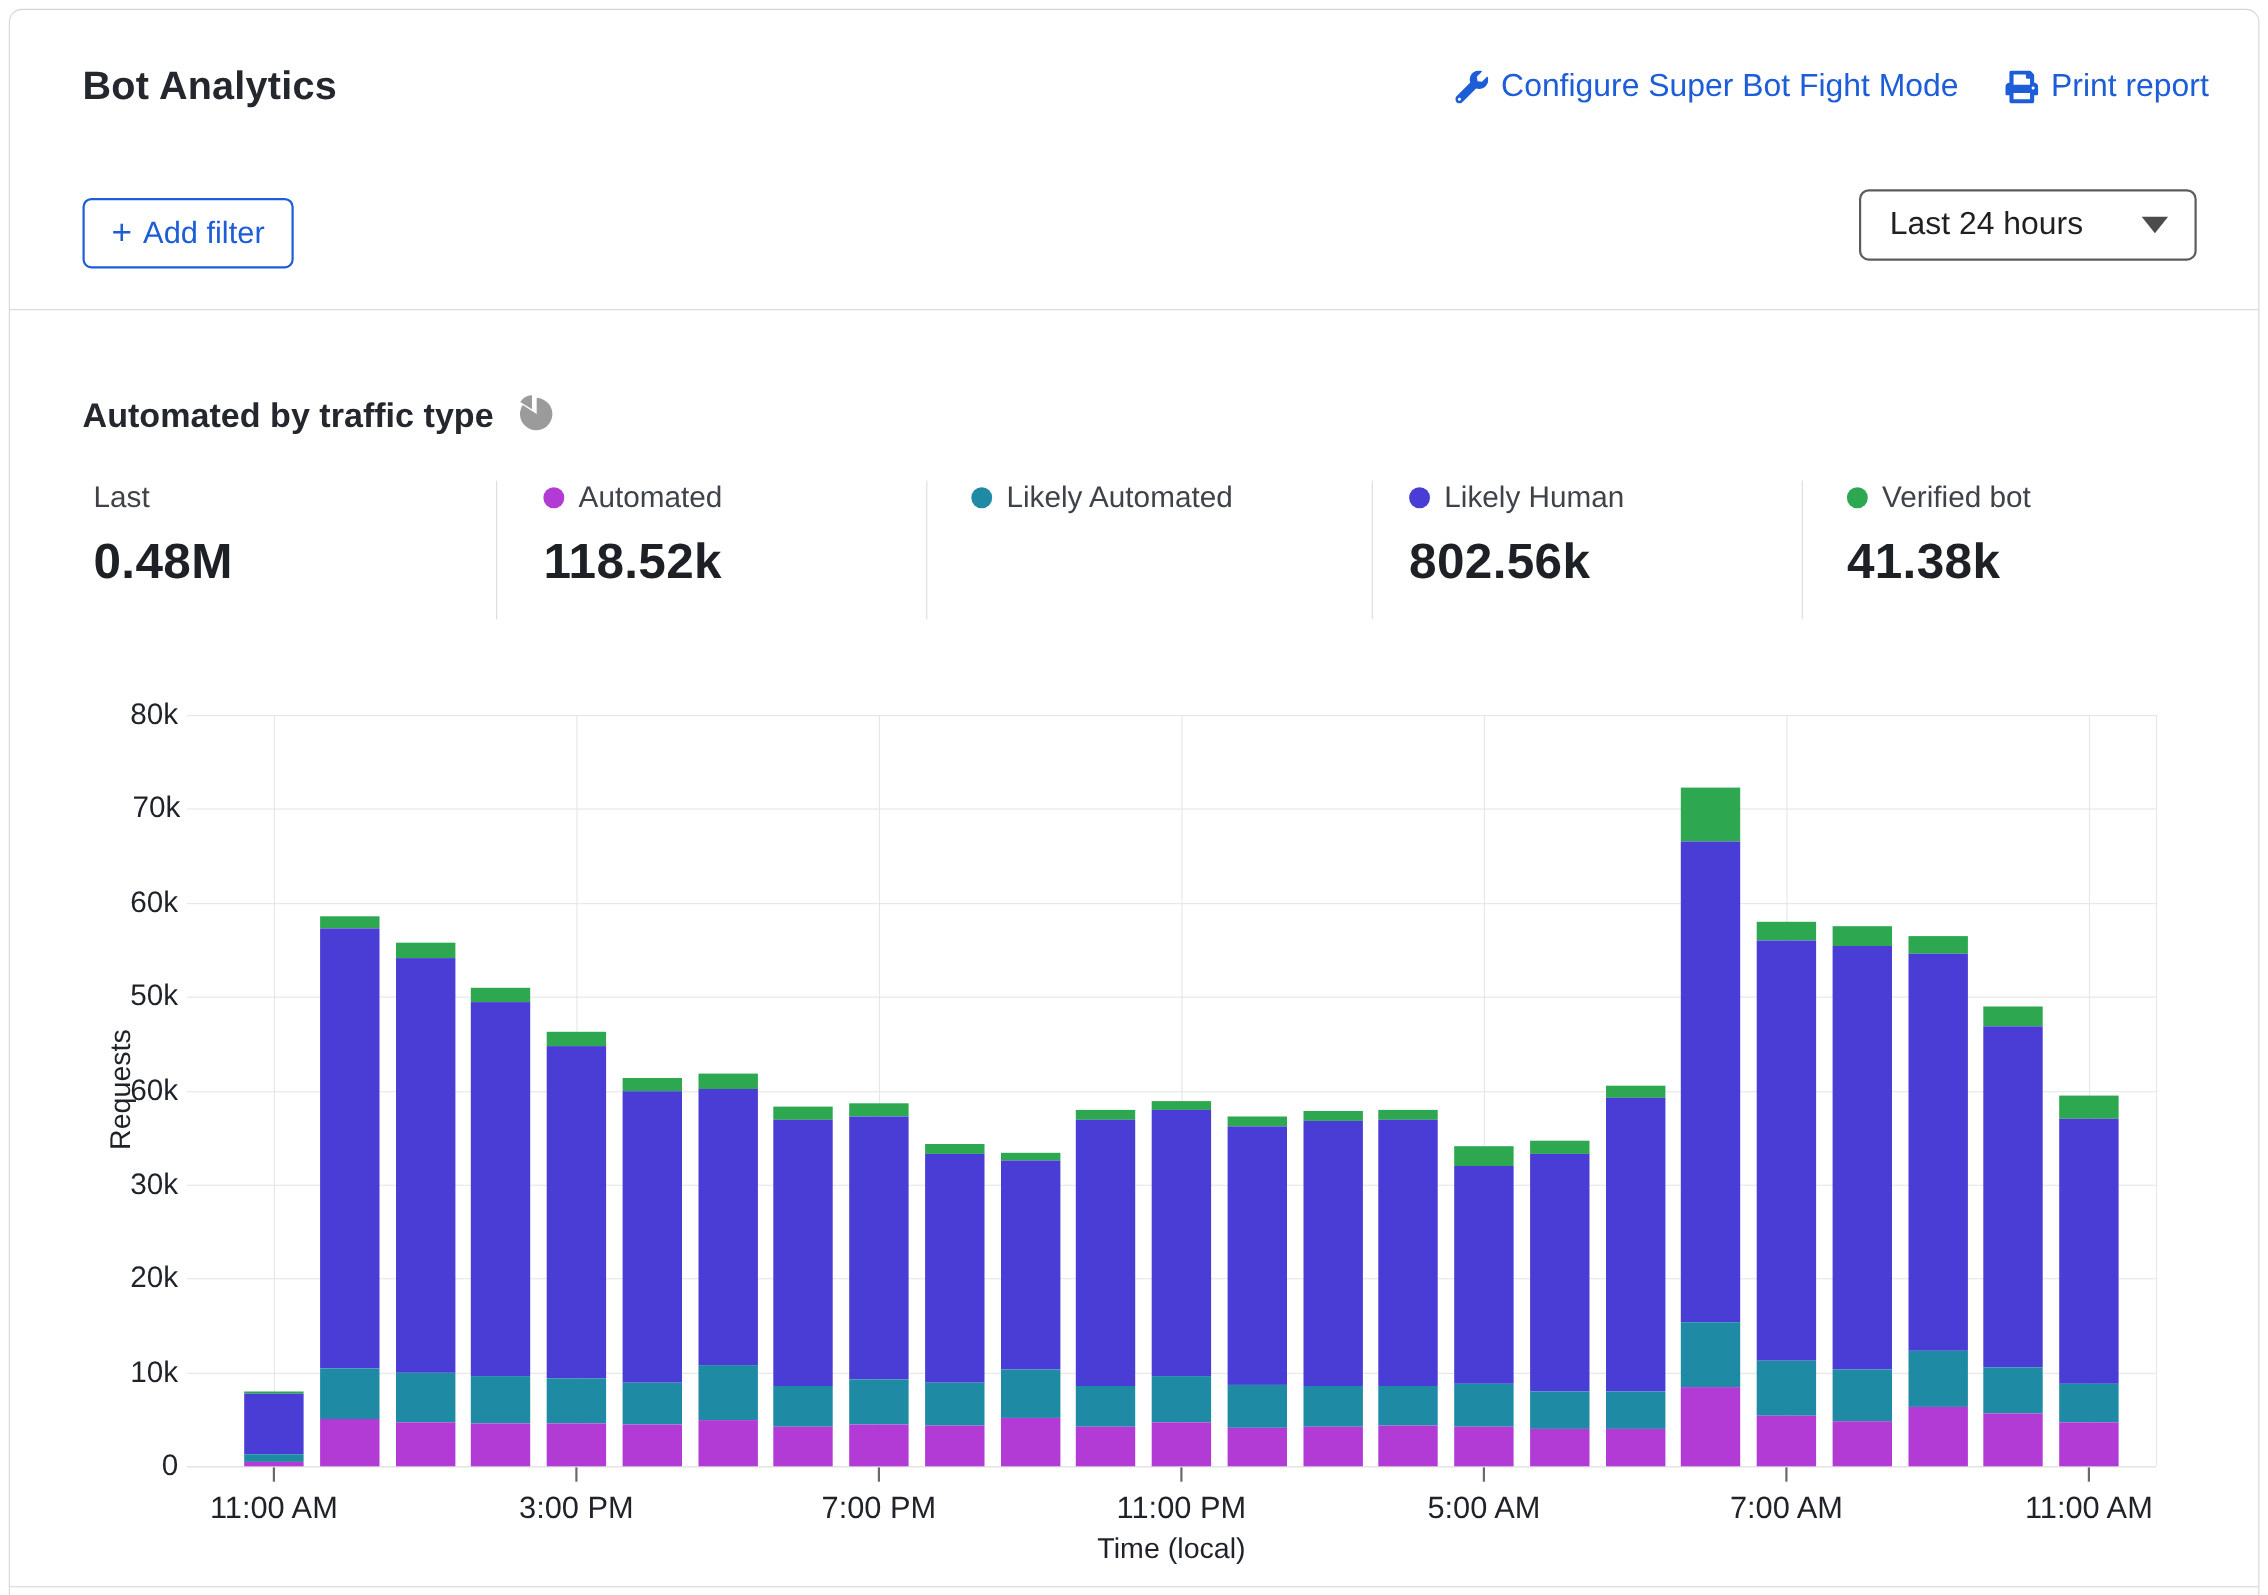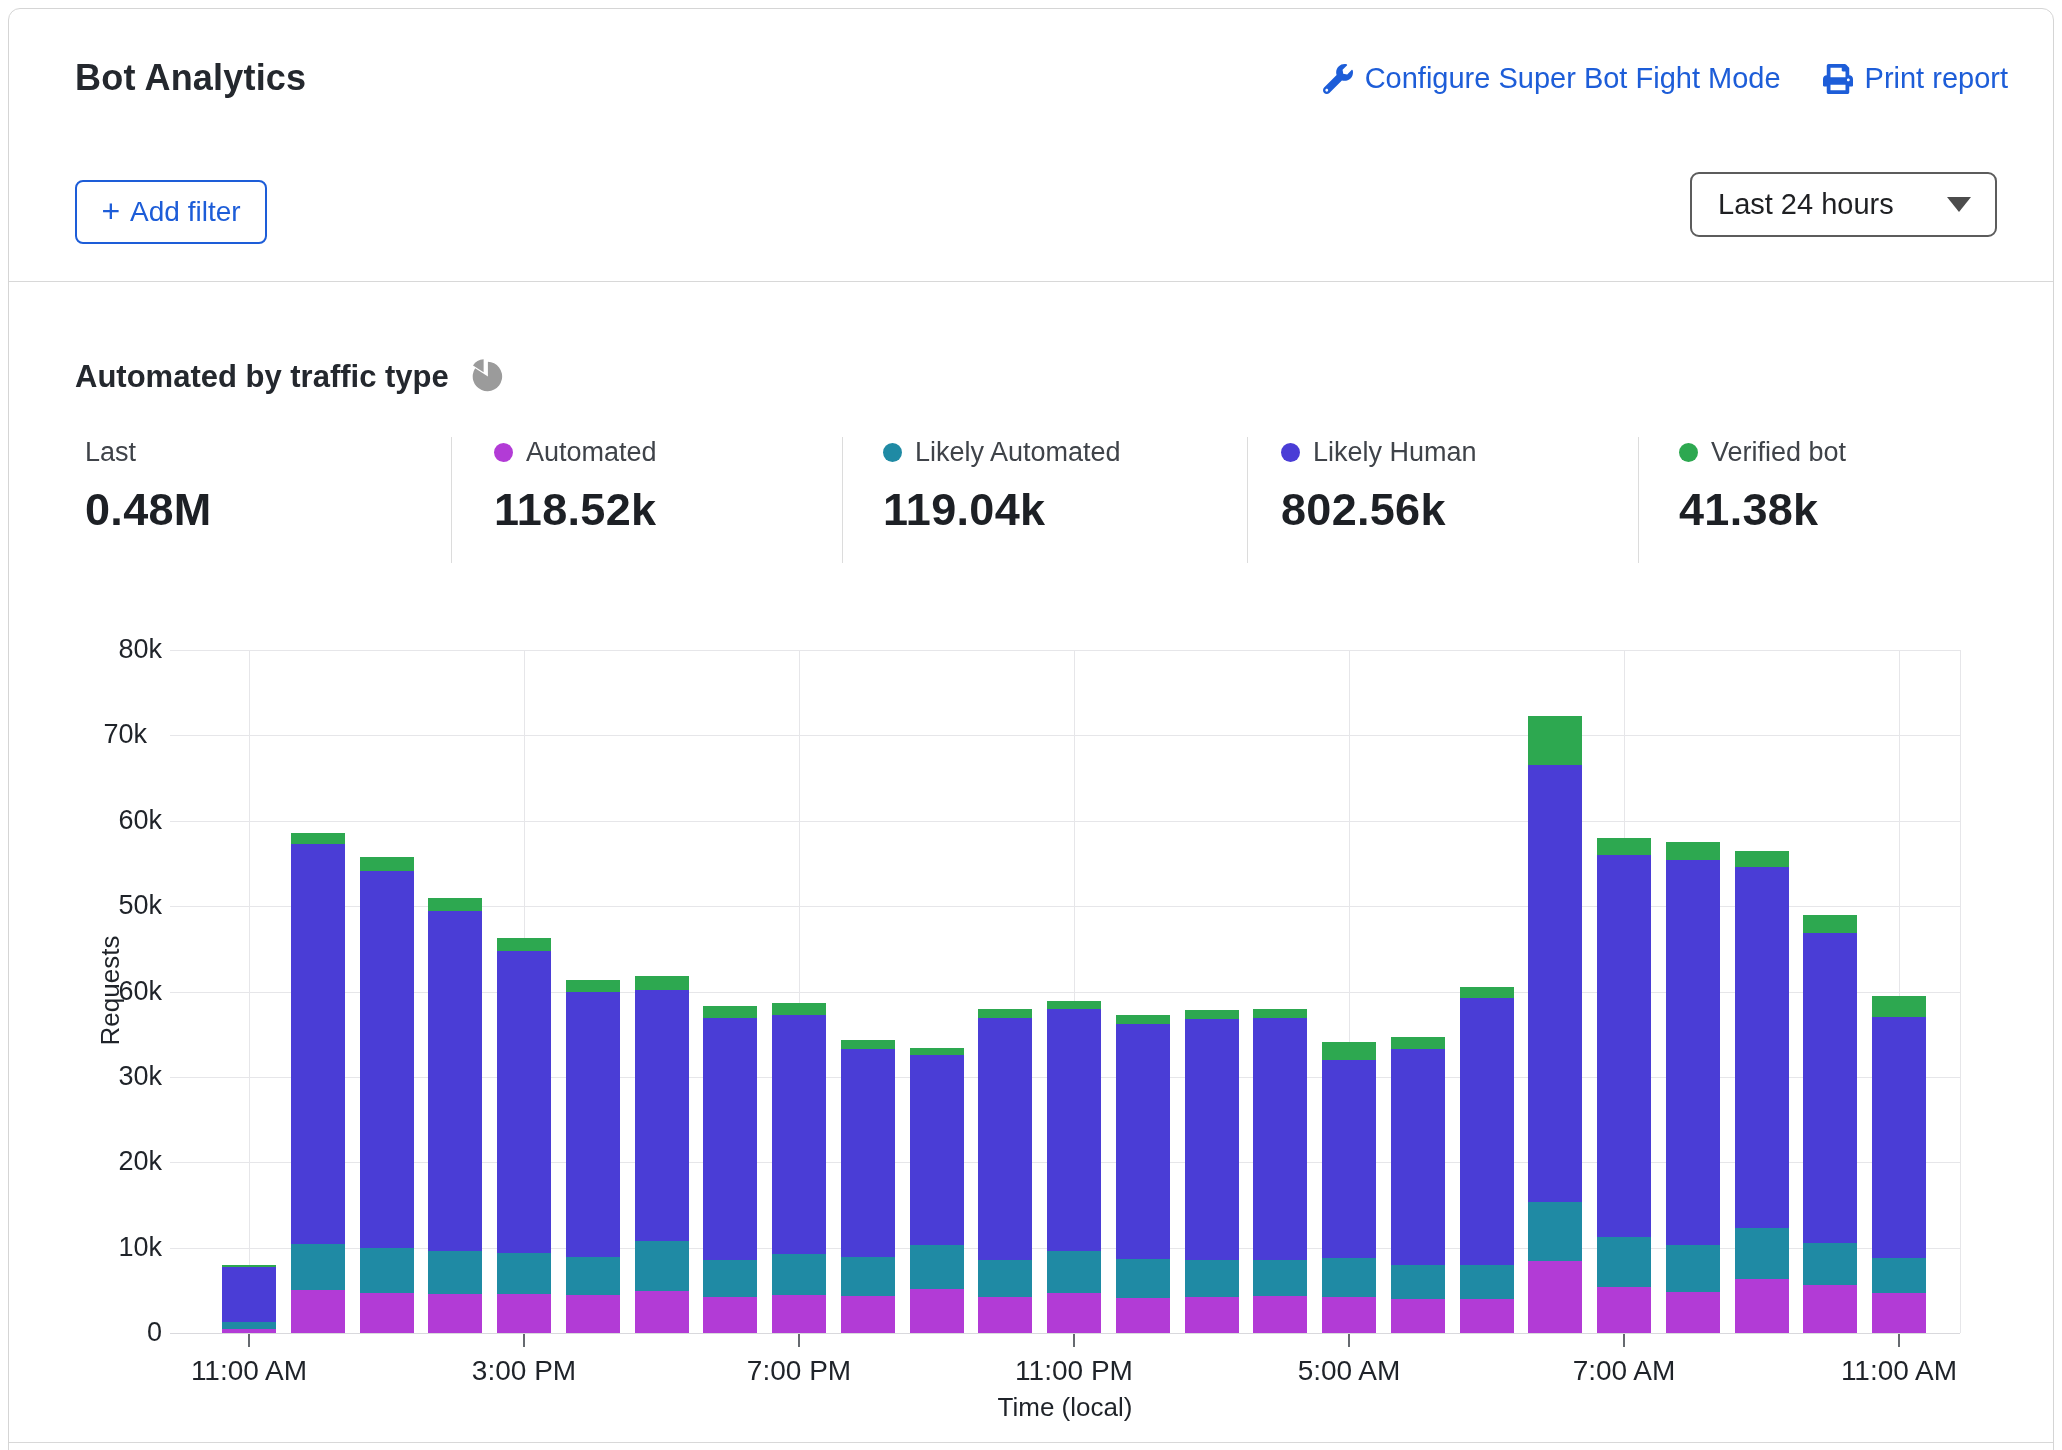--- a/index.html
+++ b/index.html
@@ -120,21 +120,20 @@
     <span class="stat-dot" style="background-color: rgb(178, 59, 214);"></span>
     <span class="stat-label">Automated</span>
   </div>
   <div class="stat-value">118.52k</div>
 </div>
 <div class="abs stat" style="left:883px;">
   <div class="stat-label-row">
     <span class="stat-dot" style="background-color: rgb(31, 138, 164);"></span>
     <span class="stat-label">Likely Automated</span>
   </div>
-  <div class="stat-value">119.04k</div>
 </div>
 <div class="abs stat" style="left:1281px;">
   <div class="stat-label-row">
     <span class="stat-dot" style="background-color: rgb(74, 61, 214);"></span>
     <span class="stat-label">Likely Human</span>
   </div>
   <div class="stat-value">802.56k</div>
 </div>
 <div class="abs stat" style="left:1679px;">
   <div class="stat-label-row">
@@ -157,21 +156,21 @@
     <div class="ytick" style="position: absolute; left: 42px; top: 1146.25px;">20k</div>
     <div class="gridline-h" style="position: absolute; left: 170px; top: 1076.88px; width: 1790px;"></div>
     <div class="ytick" style="position: absolute; left: 42px; top: 1060.88px;">30k</div>
     <div class="gridline-h" style="position: absolute; left: 170px; top: 991.5px; width: 1790px;"></div>
     <div class="ytick" style="position: absolute; left: 42px; top: 975.5px;">60k</div>
     <div class="gridline-h" style="position: absolute; left: 170px; top: 906.125px; width: 1790px;"></div>
     <div class="ytick" style="position: absolute; left: 42px; top: 890.125px;">50k</div>
     <div class="gridline-h" style="position: absolute; left: 170px; top: 820.75px; width: 1790px;"></div>
     <div class="ytick" style="position: absolute; left: 42px; top: 804.75px;">60k</div>
     <div class="gridline-h" style="position: absolute; left: 170px; top: 735.375px; width: 1790px;"></div>
-    <div class="ytick" style="position: absolute; left: 27px; top: 719.375px;">70k</div>
+    <div class="ytick" style="position: absolute; left: 44px; top: 719.375px;">70k</div>
     <div class="gridline-h" style="position: absolute; left: 170px; top: 650px; width: 1790px;"></div>
     <div class="ytick" style="position: absolute; left: 42px; top: 634px;">80k</div>
     <div class="gridline-v" style="position: absolute; left: 249px; top: 650px; height: 683px;"></div>
     <div class="tick-nub" style="position: absolute; left: 248px; top: 1334px;"></div>
     <div class="xtick" style="position: absolute; left: 139px; top: 1355px;">11:00 AM</div>
     <div class="gridline-v" style="position: absolute; left: 524px; top: 650px; height: 683px;"></div>
     <div class="tick-nub" style="position: absolute; left: 523px; top: 1334px;"></div>
     <div class="xtick" style="position: absolute; left: 414px; top: 1355px;">3:00 PM</div>
     <div class="gridline-v" style="position: absolute; left: 799px; top: 650px; height: 683px;"></div>
     <div class="tick-nub" style="position: absolute; left: 798px; top: 1334px;"></div>

